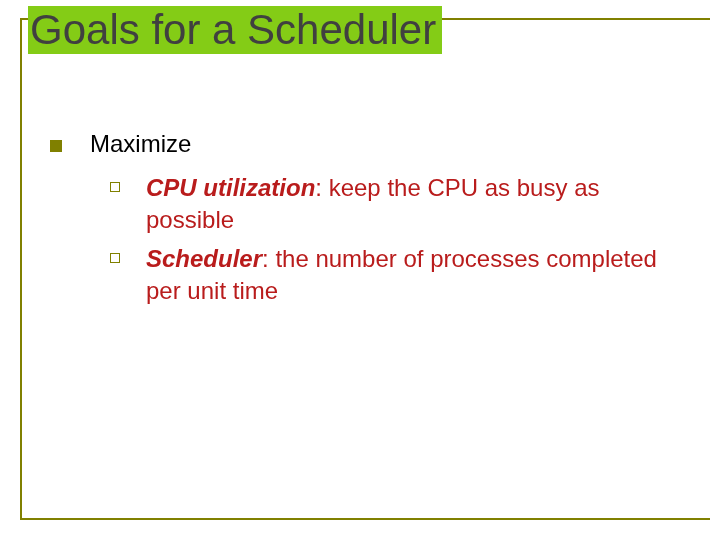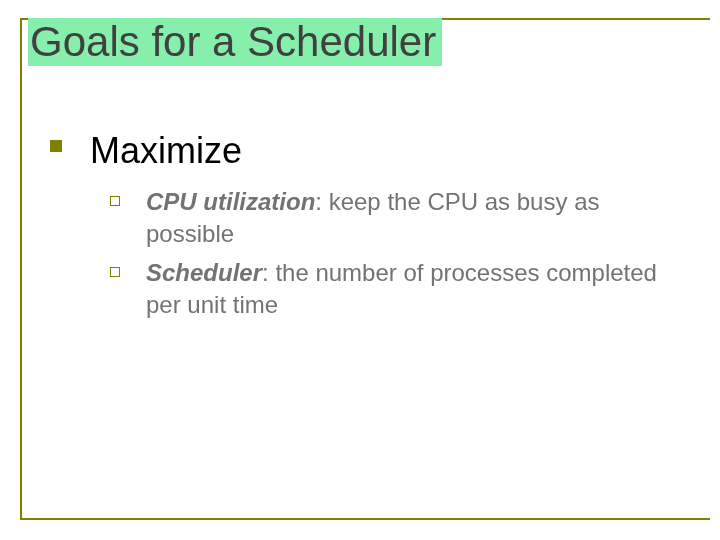--- a/index.html
+++ b/index.html
@@ -36,23 +36,23 @@
   .rule-bottom {
     position: absolute;
     left: 20px;
     right: 10px;
     bottom: 20px;
     height: 2px;
     background: #808000;
   }
   .title-wrap {
     position: absolute;
-    top: 18px;
+    top: 6px;
     left: 28px;
-    background: #86efac;
+    background: #84cc16;
     padding: 0 6px 0 2px;
   }
   .title {
     font-size: 42px;
     color: #404040;
     font-weight: 400;
     letter-spacing: 0px;
   }
   .content {
     position: absolute;
@@ -68,42 +68,42 @@
   .l1 .bullet {
     width: 12px;
     height: 12px;
     background: #808000;
     margin-top: 10px;
     margin-left: 10px;
     margin-right: 28px;
     flex: 0 0 auto;
   }
   .l1 .text {
-    font-size: 36px;
+    font-size: 24px;
     color: #000000;
   }
   .l2 {
     display: flex;
     align-items: flex-start;
     margin-left: 70px;
     margin-bottom: 6px;
   }
   .l2 .bullet {
     width: 10px;
     height: 10px;
     box-sizing: border-box;
     border: 1.5px solid #808000;
     background: transparent;
     margin-top: 10px;
     margin-right: 26px;
     flex: 0 0 auto;
   }
   .l2 .text {
     font-size: 24px;
-    color: #737373;
+    color: #b91c1c;
     line-height: 1.35;
   }
   .term {
     font-style: italic;
     font-weight: bold;
   }
 </style>
 </head>
 <body>
 

